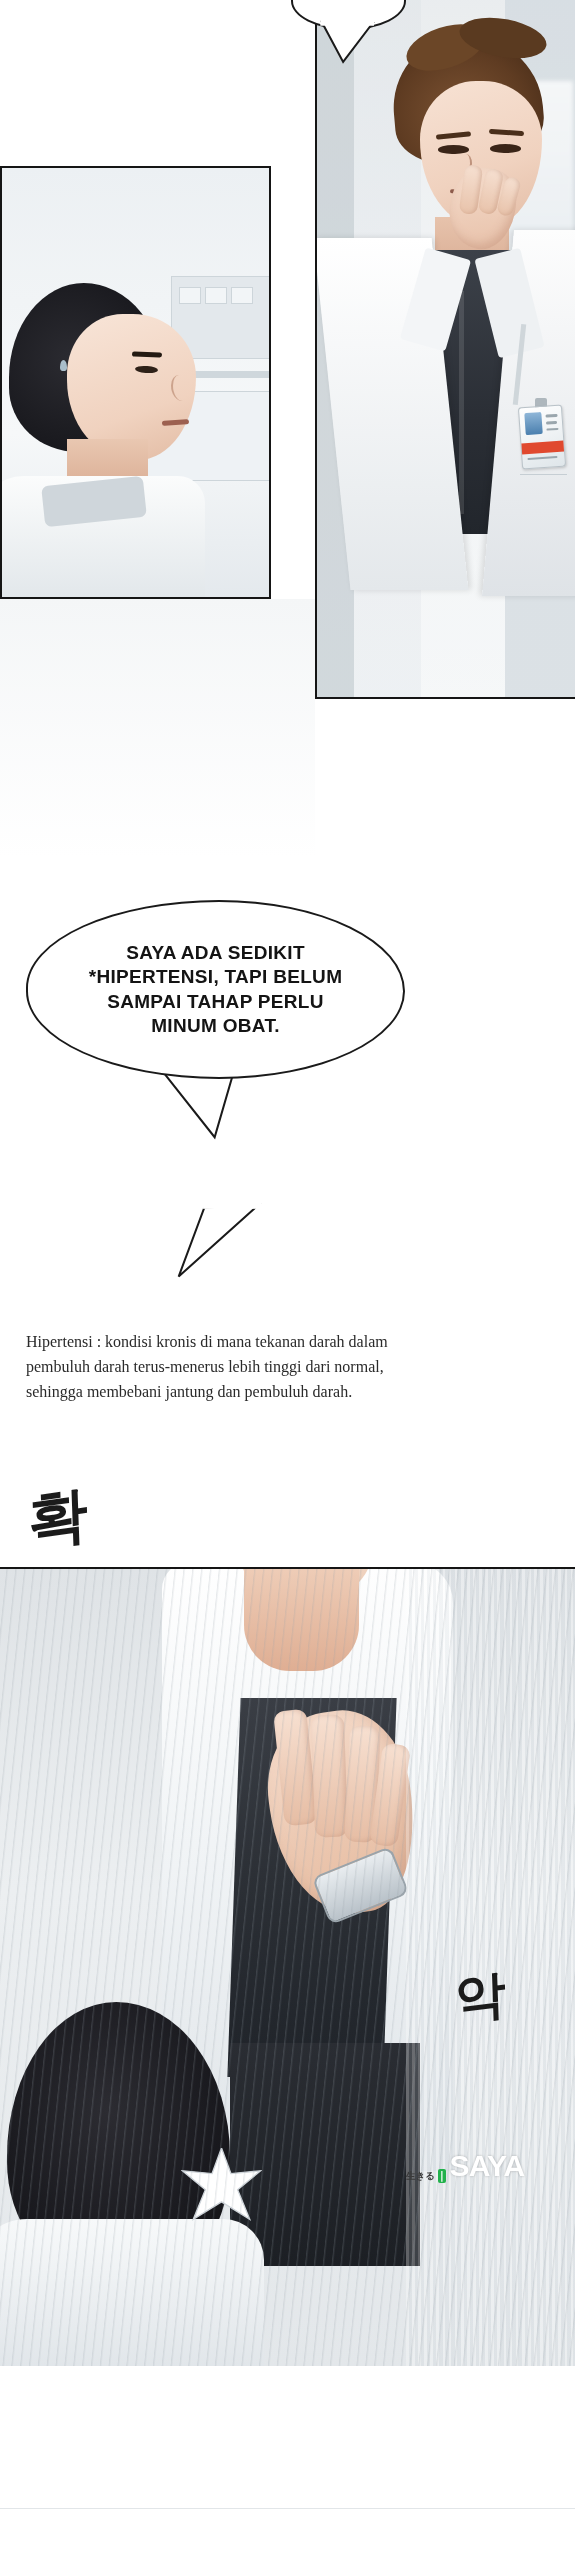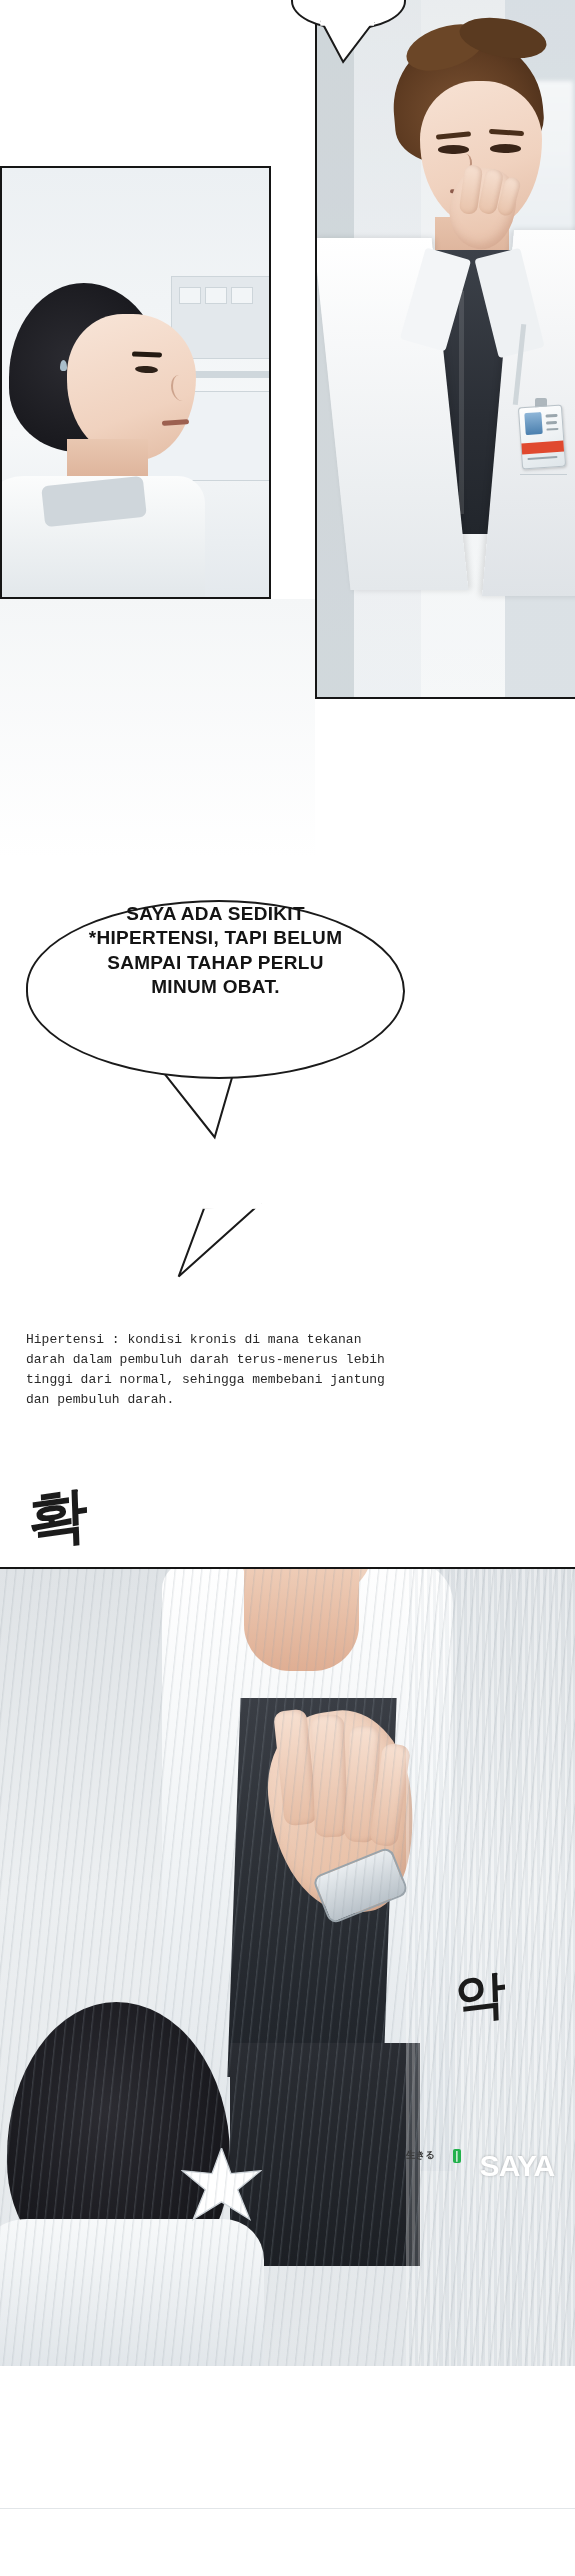--- a/index.html
+++ b/index.html
@@ -240,21 +240,21 @@
   }
 
   
   .bubble {
     position: absolute;
     background: #ffffff;
     border: 2px solid #1a1a1a;
     border-radius: 50%;
     box-sizing: border-box;
     display: flex;
-    align-items: flex-start;
+    align-items: center;
     justify-content: center;
     text-align: center;
   }
   .bubble .btext {
     font-family: "Liberation Sans", sans-serif;
     font-weight: 700;
     color: #141414;
     letter-spacing: 0.3px;
     line-height: 1.28;
     white-space: pre-line;
@@ -282,24 +282,24 @@
     background:#ffffff;
     border: 2px solid #1a1a1a;
   }
 
   
   #footnote {
     position: absolute;
     left: 26px;
     top: 1330px;
     width: 379px;
-    font-size: 13px;
+    font-size: 16px;
     line-height: 1.55;
     color: #2a2a2a;
-    font-family: Liberation Mono, monospace;
+    font-family: Liberation Serif, serif;
   }
 
   
   #panel-bottom {
     left: 0px;
     top: 1567px;
     width: 575px;
     height: 799px;
     border-top: 2px solid #151515;
     border-bottom: 2px solid #151515;
@@ -392,21 +392,21 @@
   }
   #sfx-2 {
     left: 455px; top: 1973px; font-size: 51px;
     transform: rotate(-7deg) skewX(-5deg);
   }
 
   
   #watermark {
     position: absolute;
     left: 406px; top: 2149px;
-    display: flex; align-items: flex-start; gap: 18px;
+    display: flex; align-items: flex-end; gap: 3px;
   }
   #watermark .wm-green {
     background: #22b14c;
     color: #ffffff;
     font-weight: 700;
     font-size: 10.2px;
     padding: 2px 2.7px 2px 2px;
     border-radius: 2px;
     line-height: 1;
     font-family: "DejaVu Sans", sans-serif;

